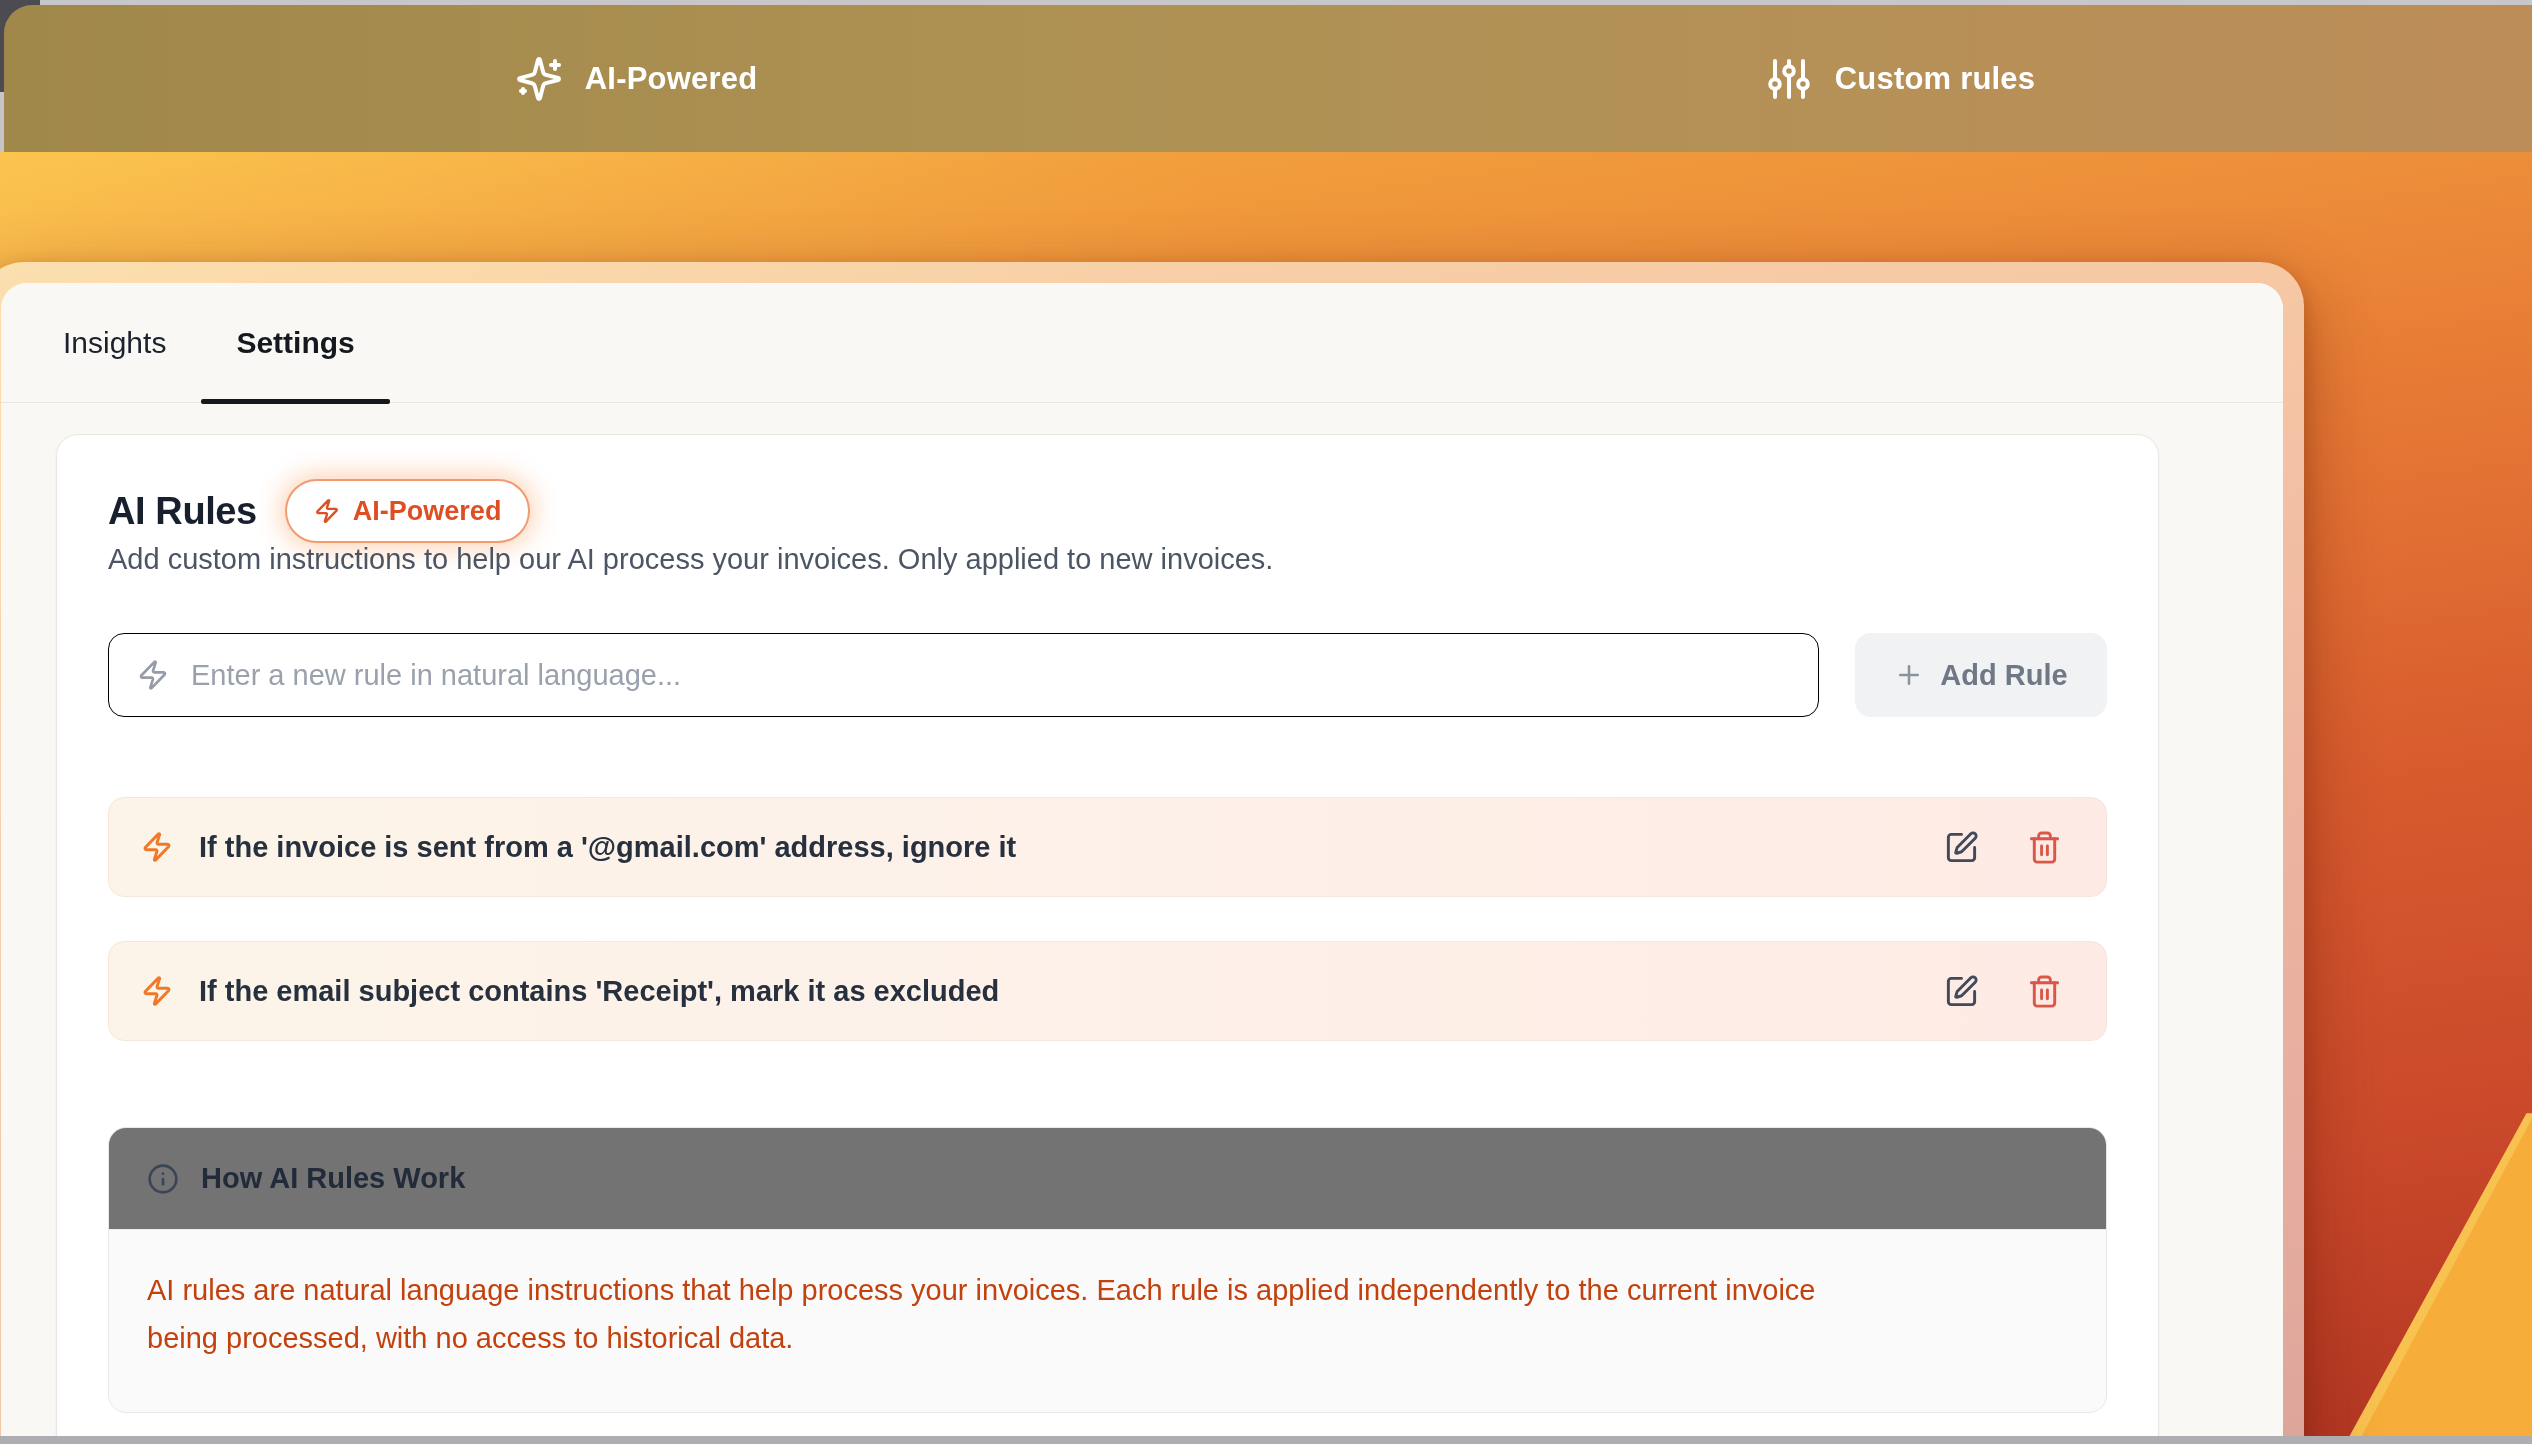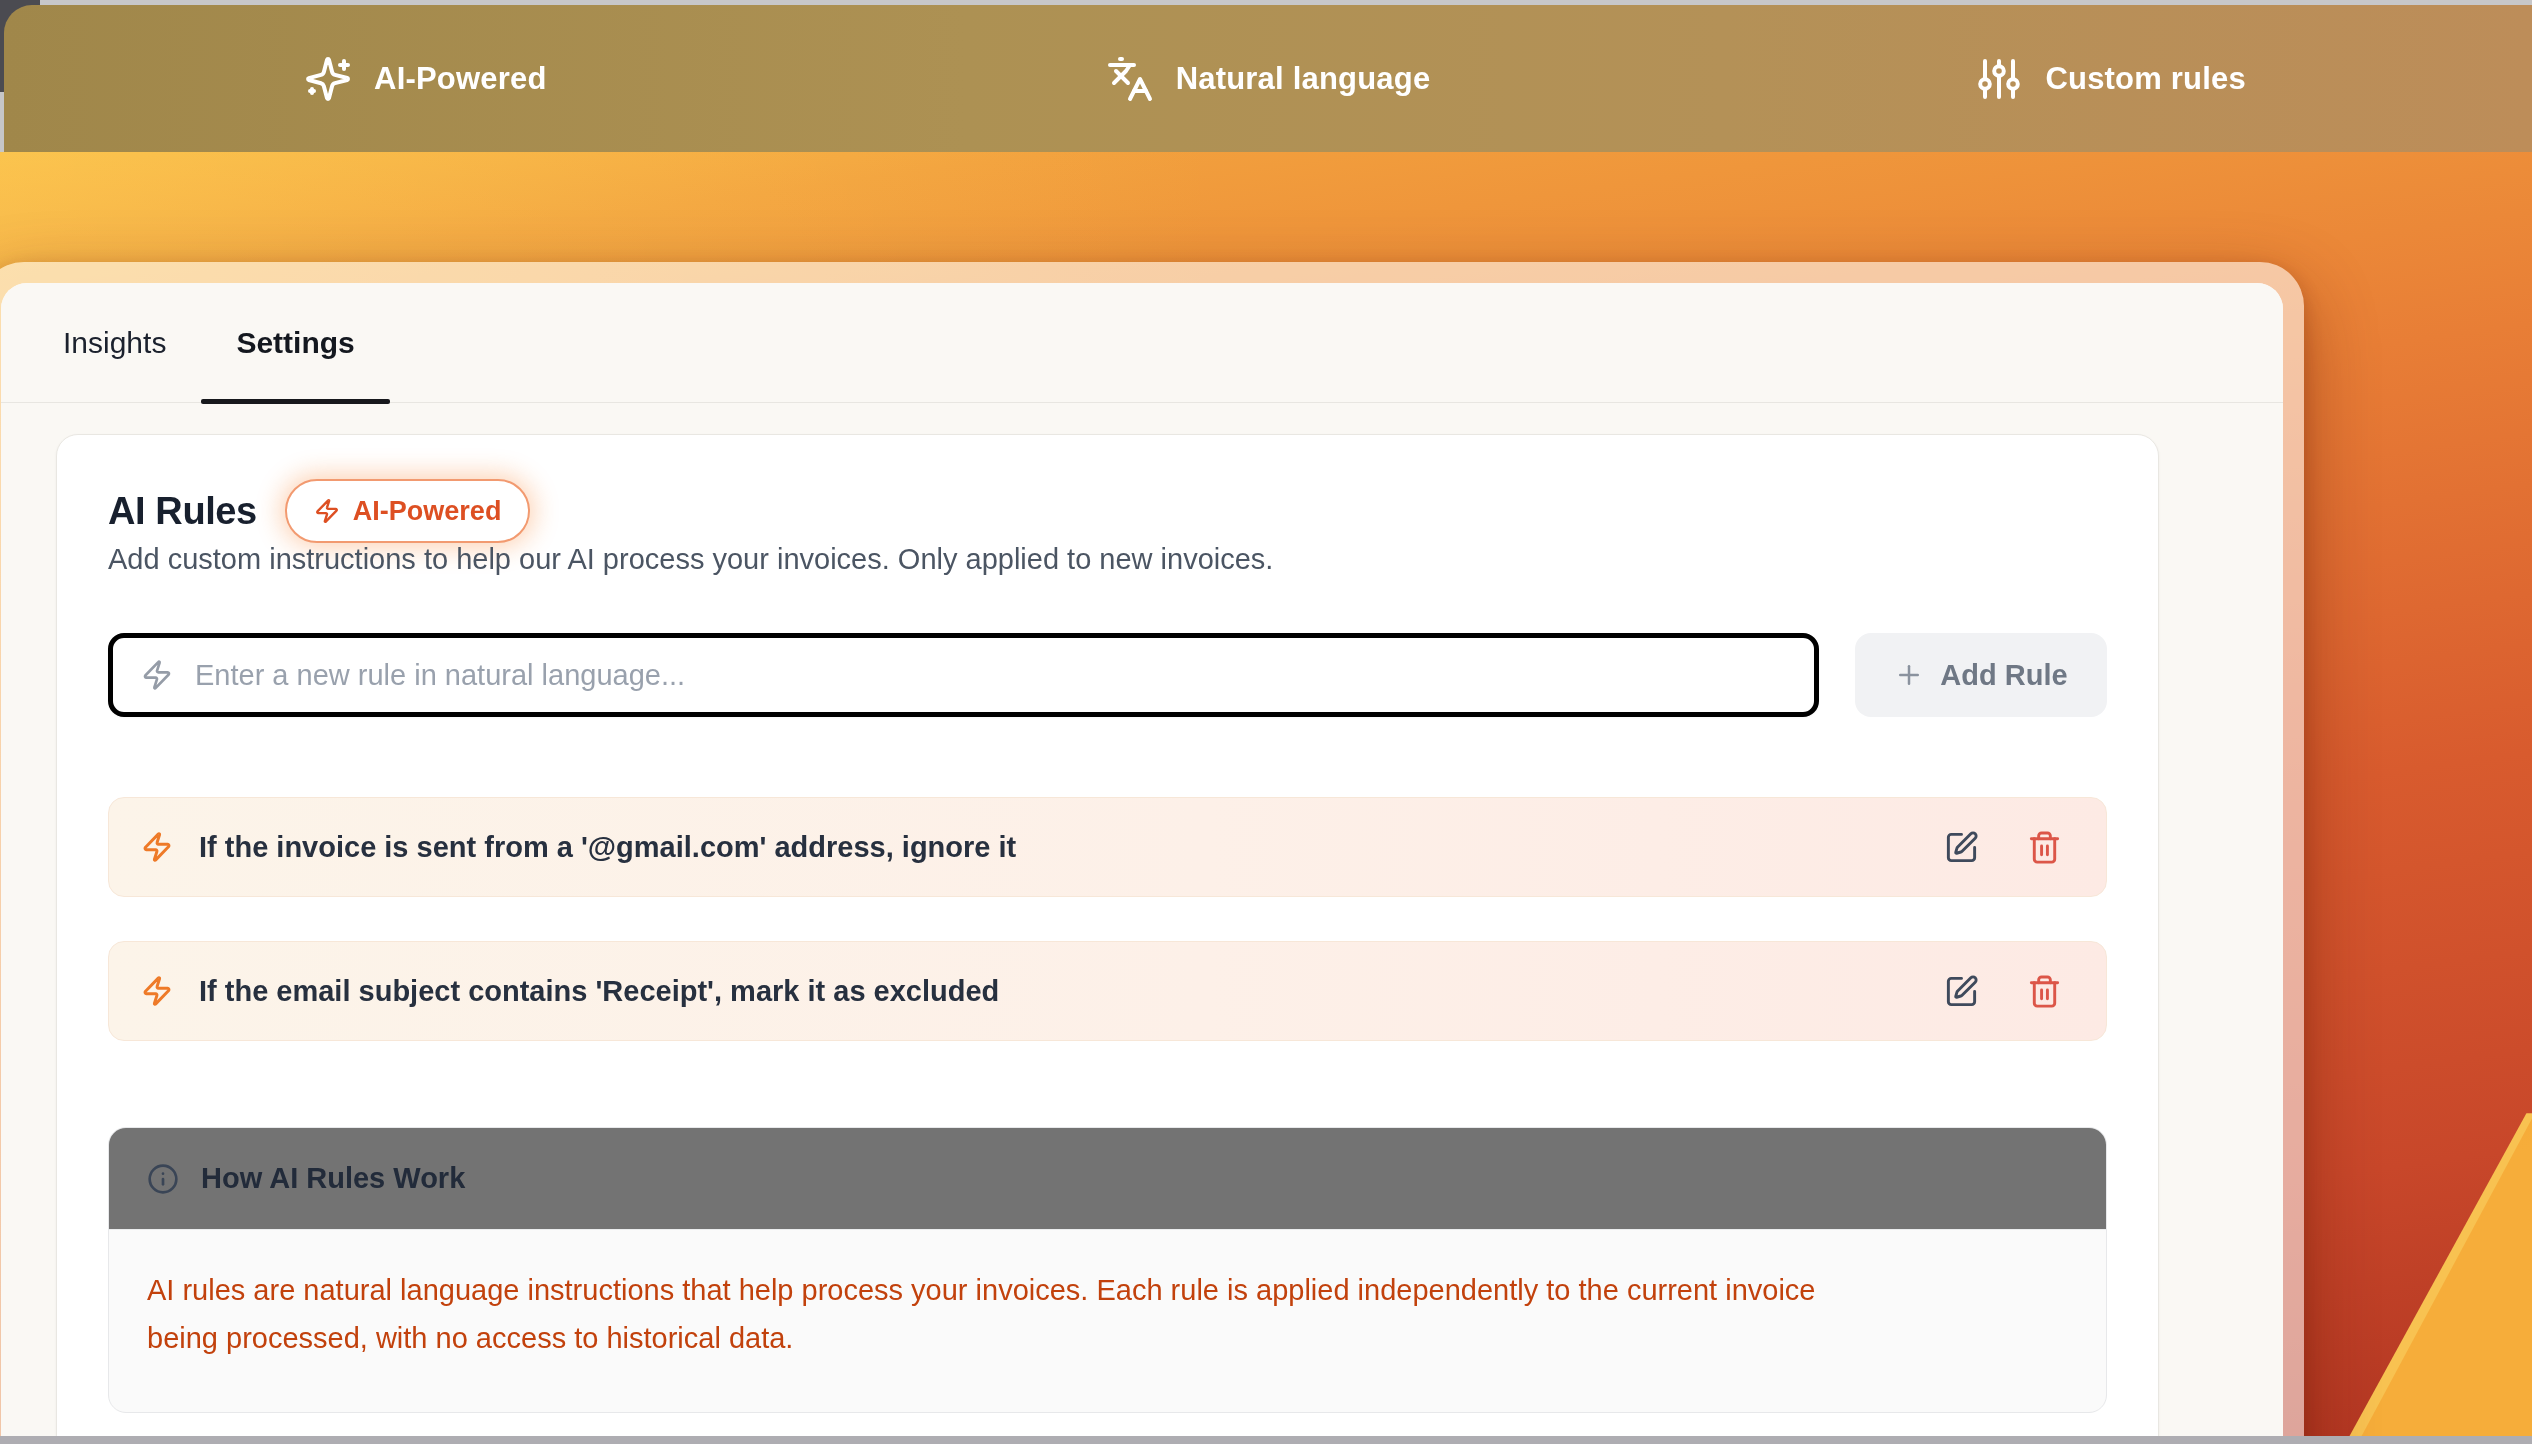--- a/index.html
+++ b/index.html
@@ -98,21 +98,21 @@
     color:#dd4f22; font-size:27px; font-weight:700;
     box-shadow:0 0 26px 4px rgba(249,115,22,.33);
   }
   .badge svg{ width:26px; height:26px; stroke:#dd4f22; fill:none; stroke-width:2.2; stroke-linecap:round; stroke-linejoin:round; }
 
   .card-desc{ font-size:29px; color:#4b5563; }
 
   .input-row{ margin-top:57px; display:flex; gap:36px; }
   .rule-input{
     flex:1; height:84px;
-    border:5px solid #000000; border-radius:16px; background:#fff;
+    border:1px solid #000000; border-radius:16px; background:#fff;
     display:flex; align-items:center; gap:22px; padding:0 28px;
     box-shadow:0 1px 2px rgba(0,0,0,.03);
   }
   .rule-input svg{ width:32px; height:32px; stroke:#959ca7; fill:none; stroke-width:2; stroke-linecap:round; stroke-linejoin:round; }
   .rule-input input{
     flex:1; border:none; outline:none; background:transparent;
     font-family:"Liberation Sans", sans-serif;
     font-size:29px; color:#1f2937;
   }
   .rule-input input::placeholder{ color:#99a1ad; }
@@ -180,33 +180,20 @@
     <span class="ico">
       <svg viewBox="0 0 24 24">
           <path d="M9.9 15.5a2 2 0 0 0-1.4-1.4L2.4 12.5a.5.5 0 0 1 0-.96L8.5 9.94A2 2 0 0 0 9.94 8.5l1.58-6.14a.5.5 0 0 1 .96 0L14.06 8.5a2 2 0 0 0 1.44 1.44l6.13 1.58a.5.5 0 0 1 0 .96l-6.13 1.58a2 2 0 0 0-1.44 1.44l-1.58 6.13a.5.5 0 0 1-.96 0z"></path>
           <path d="M20 3v4"></path>
           <path d="M22 5h-4"></path>
           <path d="M4 17v2"></path>
           <path d="M5 18H3"></path>
         </svg>
     </span>
     <span>AI-Powered</span>
-  </div>
-  <div class="banner-item">
-    <span class="ico">
-      <svg viewBox="0 0 24 24">
-          <path d="m5 8 6 6"></path>
-          <path d="m4 14 6-6 2-3"></path>
-          <path d="M2 5h12"></path>
-          <path d="M7 2h1"></path>
-          <path d="m22 22-5-10-5 10"></path>
-          <path d="M14 18h6"></path>
-        </svg>
-    </span>
-    <span>Natural language</span>
   </div>
   <div class="banner-item">
     <span class="ico">
       <svg viewBox="0 0 24 24">
           <path d="M5 3v8.9"></path>
           <path d="M5 17.1V21"></path>
           <circle cx="5" cy="14.5" r="2.4"></circle>
           <path d="M12 3v2.6"></path>
           <path d="M12 10.6V21"></path>
           <circle cx="12" cy="8" r="2.4"></circle>

